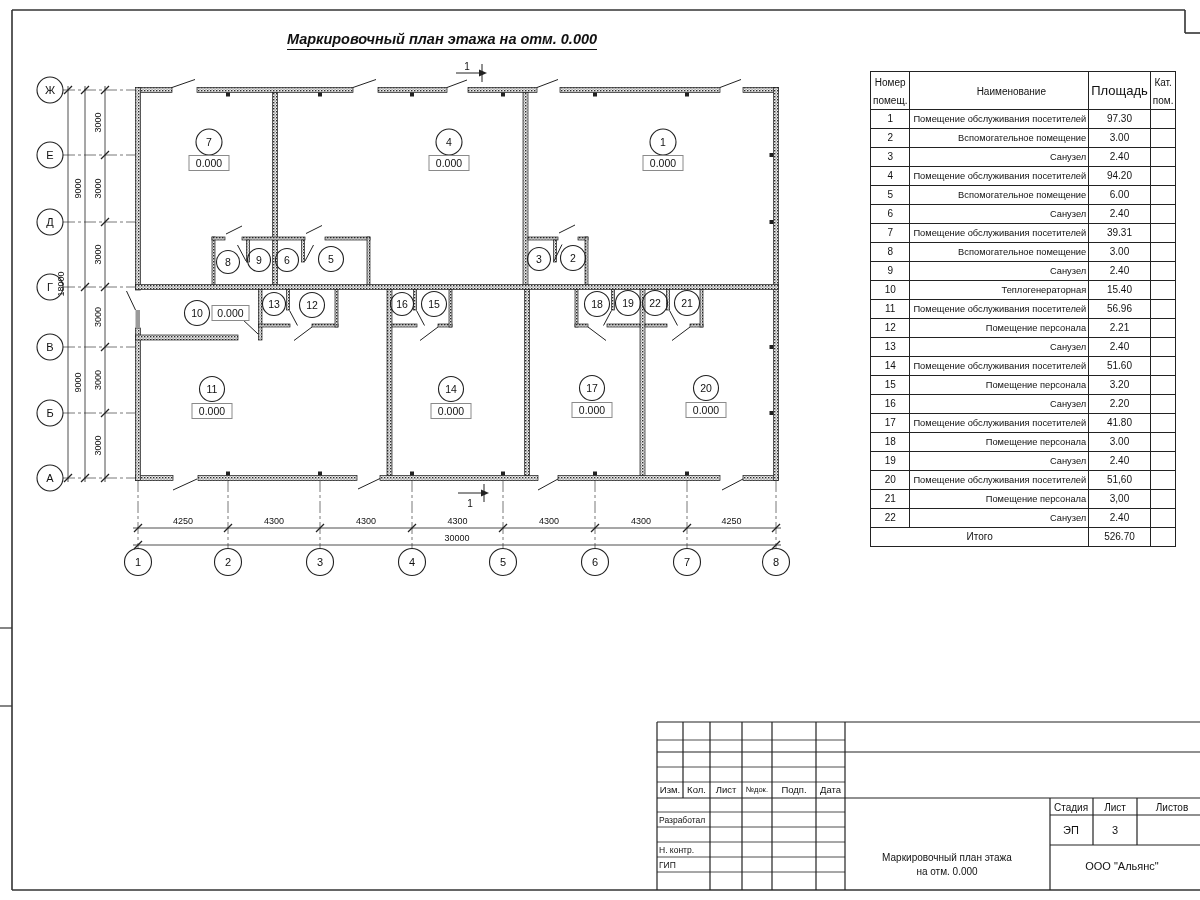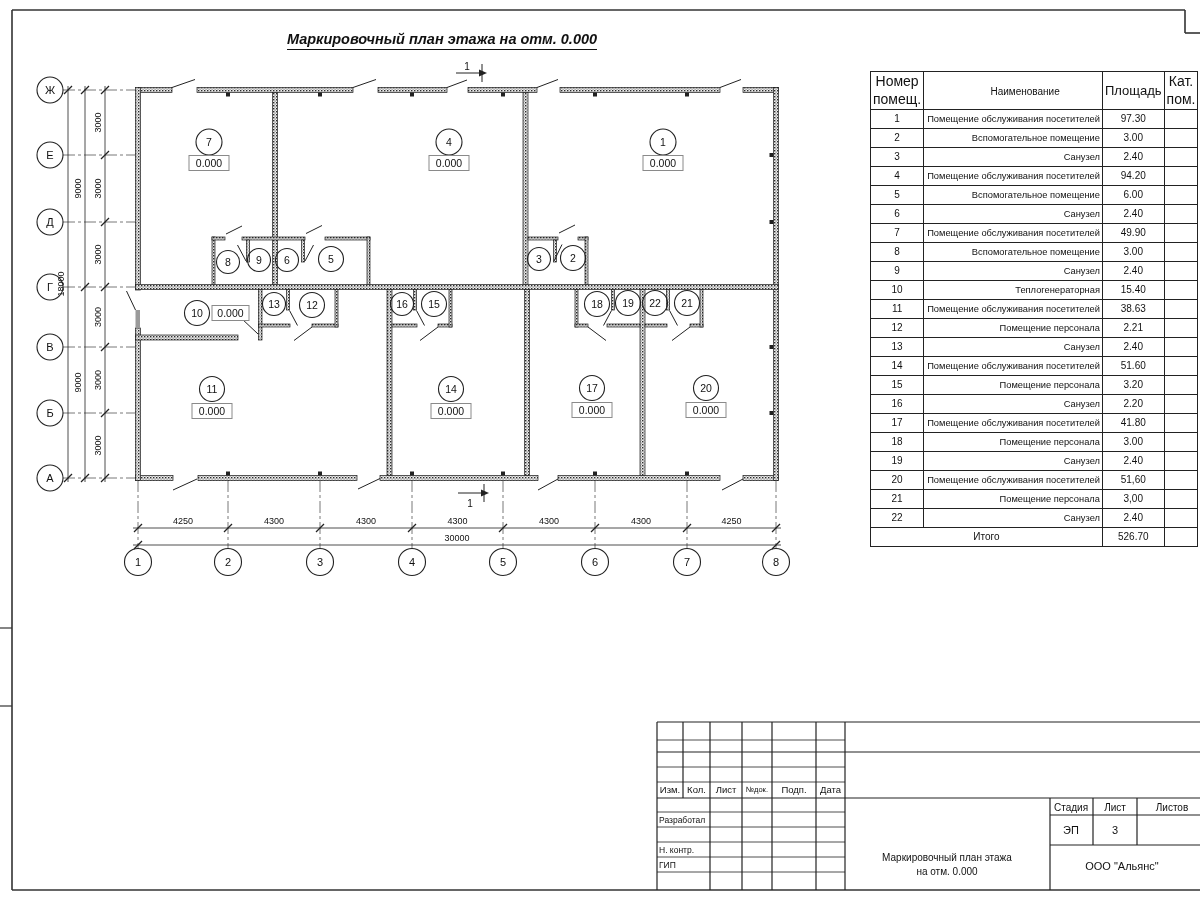--- a/index.html
+++ b/index.html
@@ -12,21 +12,21 @@
   .drawing-title span{border-bottom:1.3px solid #111;padding-bottom:2px;white-space:nowrap;text-align:center;}
   #plan-title{left:212px;top:31px;width:460px;}
   #sched-title{left:856px;top:39px;width:296px;font-size:13.5px;}
 
   table.sched{position:absolute;left:870px;top:71px;border-collapse:collapse;table-layout:fixed;
               background:#fff;border:1.5px solid #222;}
   table.sched th,table.sched td{border:1px solid #222;padding:0 2px;overflow:hidden;white-space:nowrap;}
   table.sched th{font-weight:normal;text-align:center;height:30px;white-space:normal;line-height:1.15;}
   table.sched td{height:18px;font-size:10px;text-align:center;}
   table.sched td.nm{text-align:right;padding-left:3px;font-size:9.3px;}
-  .th-num,.th-kat{font-size:14px;}
+  .th-num,.th-kat{font-size:10px;}
   .th-name{font-size:10px;margin-left:24px;}
   .th-area{font-size:13px;}
   td.total-lbl{text-align:right;padding-right:4px;font-size:10px;margin-left:44px;}
 </style>
 </head>
 <body>
 
 <div id="sheet">
 
 <svg id="drawing" width="1200" height="900" viewBox="0 0 1200 900">
@@ -460,21 +460,21 @@
         </tr>
         <tr>
           <td>6</td>
           <td class="nm">Санузел</td>
           <td>2.40</td>
           <td></td>
         </tr>
         <tr>
           <td>7</td>
           <td class="nm">Помещение обслуживания посетителей</td>
-          <td>49.90</td>
+          <td>39.31</td>
           <td></td>
         </tr>
         <tr>
           <td>8</td>
           <td class="nm">Вспомогательное помещение</td>
           <td>3.00</td>
           <td></td>
         </tr>
         <tr>
           <td>9</td>
@@ -484,21 +484,21 @@
         </tr>
         <tr>
           <td>10</td>
           <td class="nm">Теплогенераторная</td>
           <td>15.40</td>
           <td></td>
         </tr>
         <tr>
           <td>11</td>
           <td class="nm">Помещение обслуживания посетителей</td>
-          <td>38.63</td>
+          <td>56.96</td>
           <td></td>
         </tr>
         <tr>
           <td>12</td>
           <td class="nm">Помещение персонала</td>
           <td>2.21</td>
           <td></td>
         </tr>
         <tr>
           <td>13</td>

